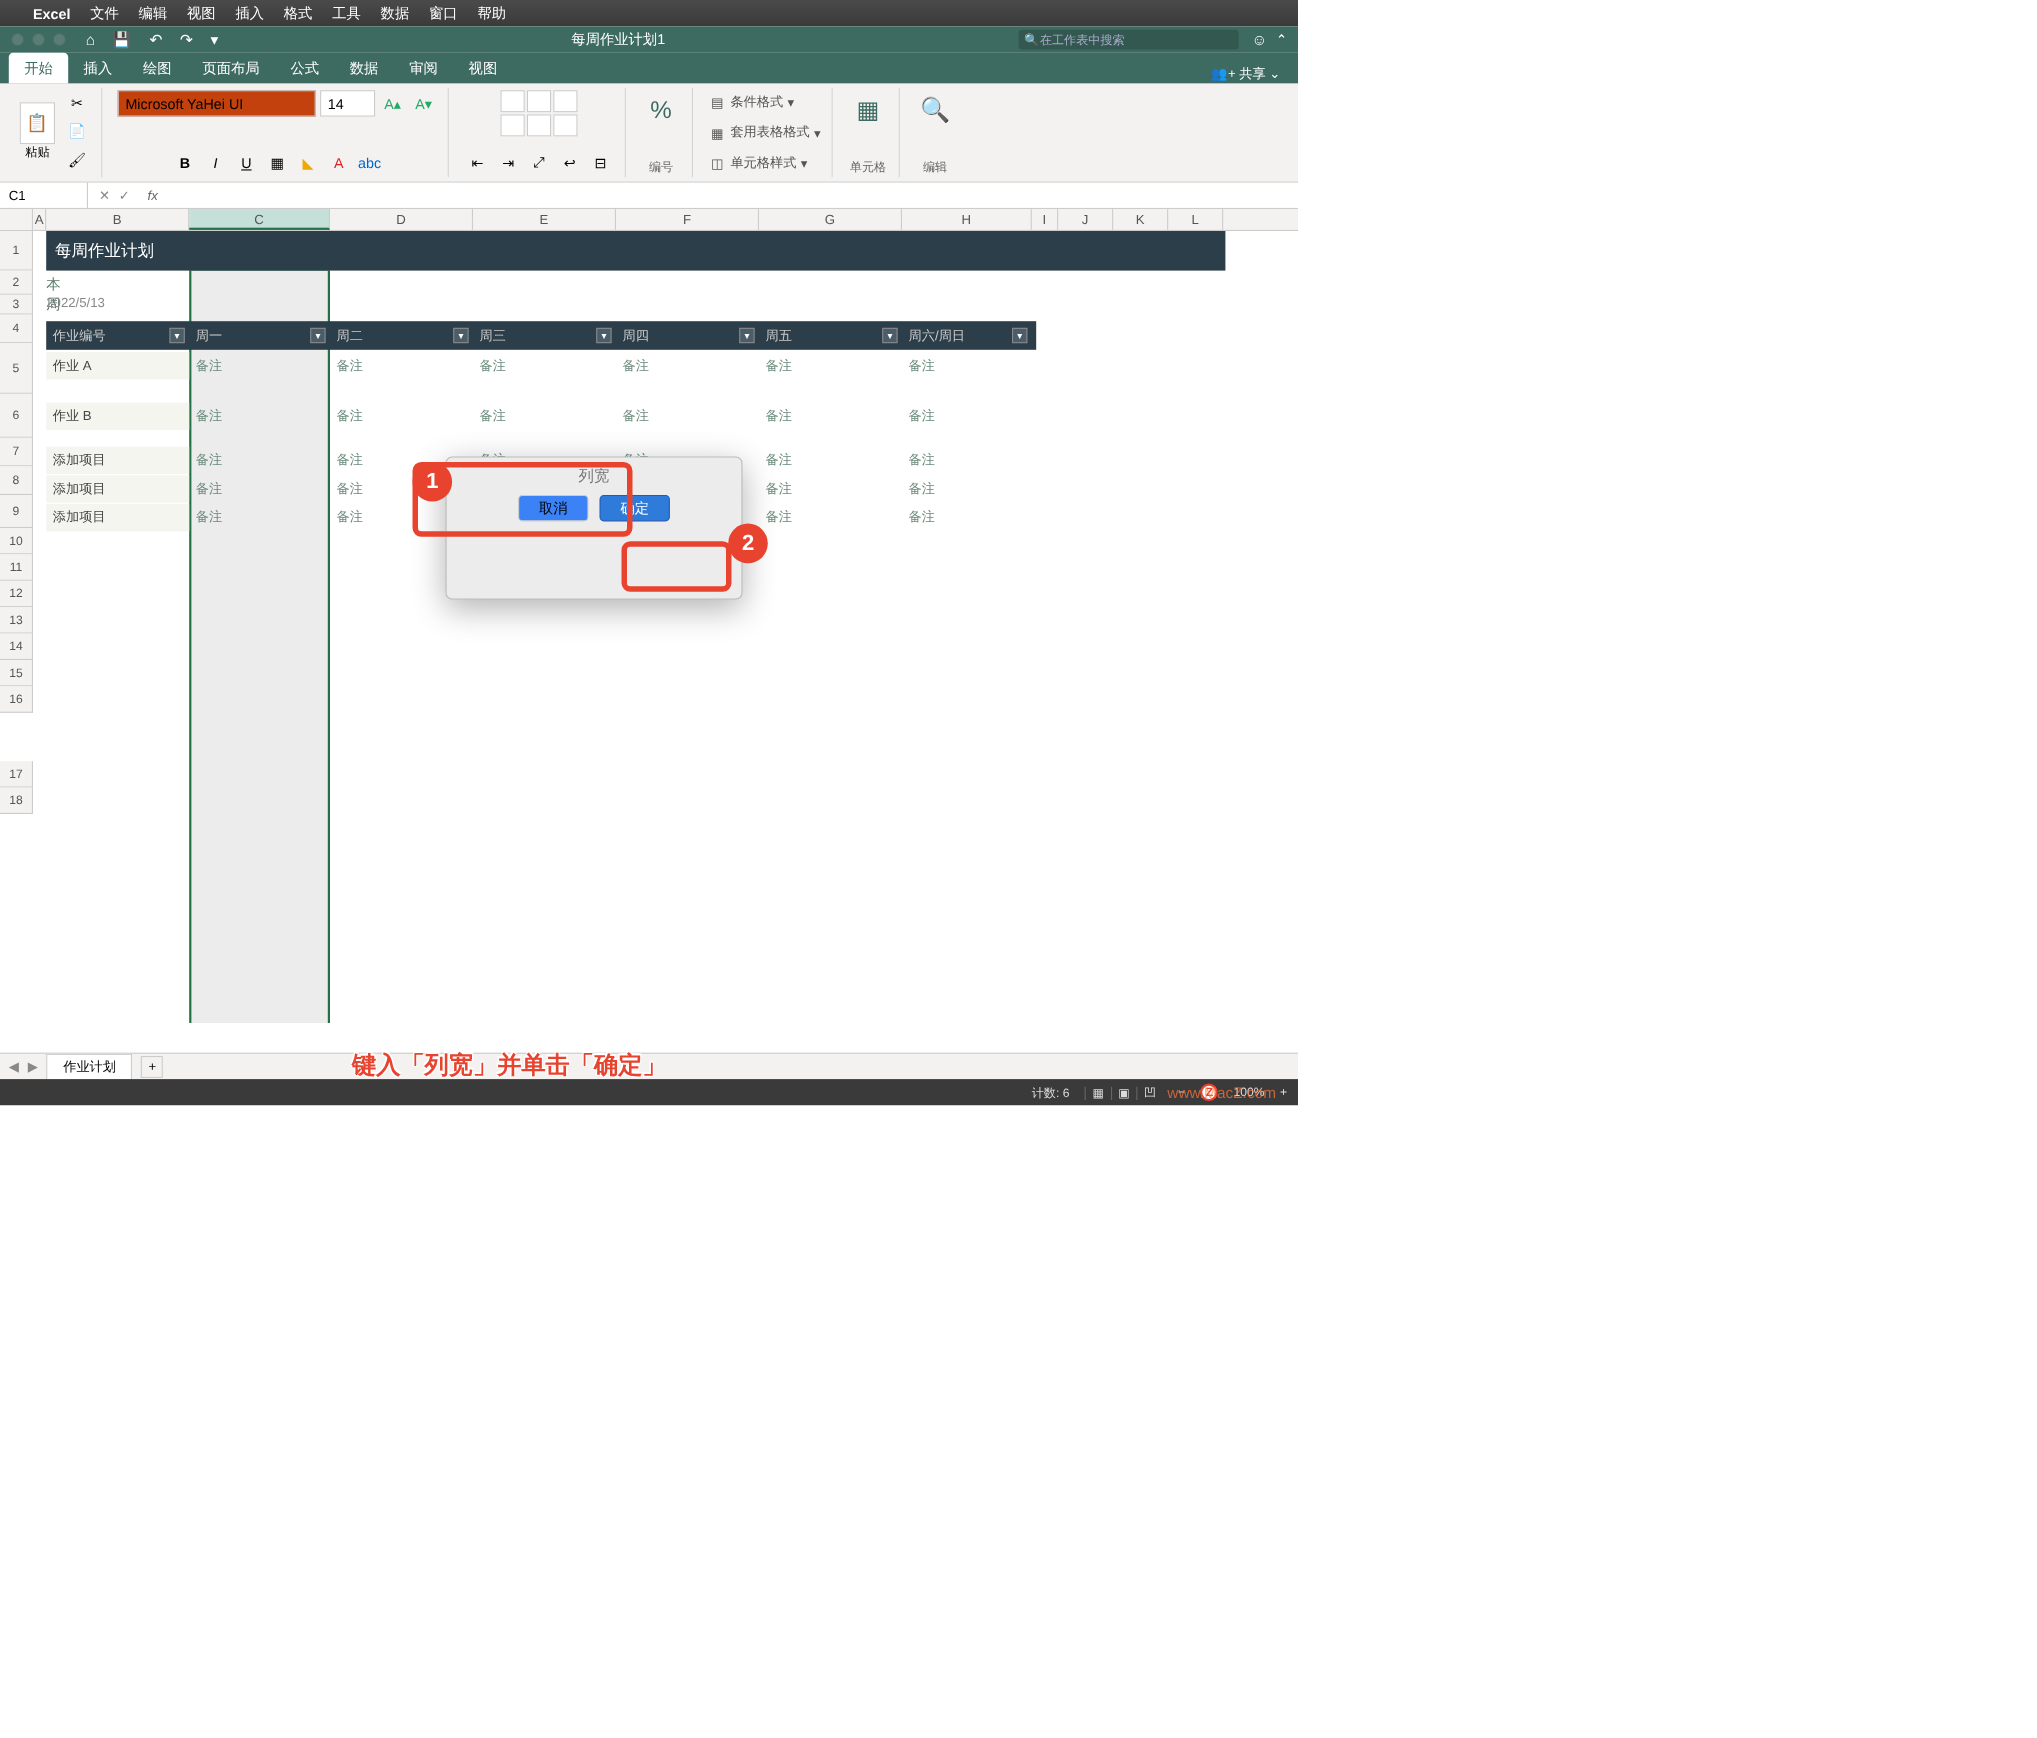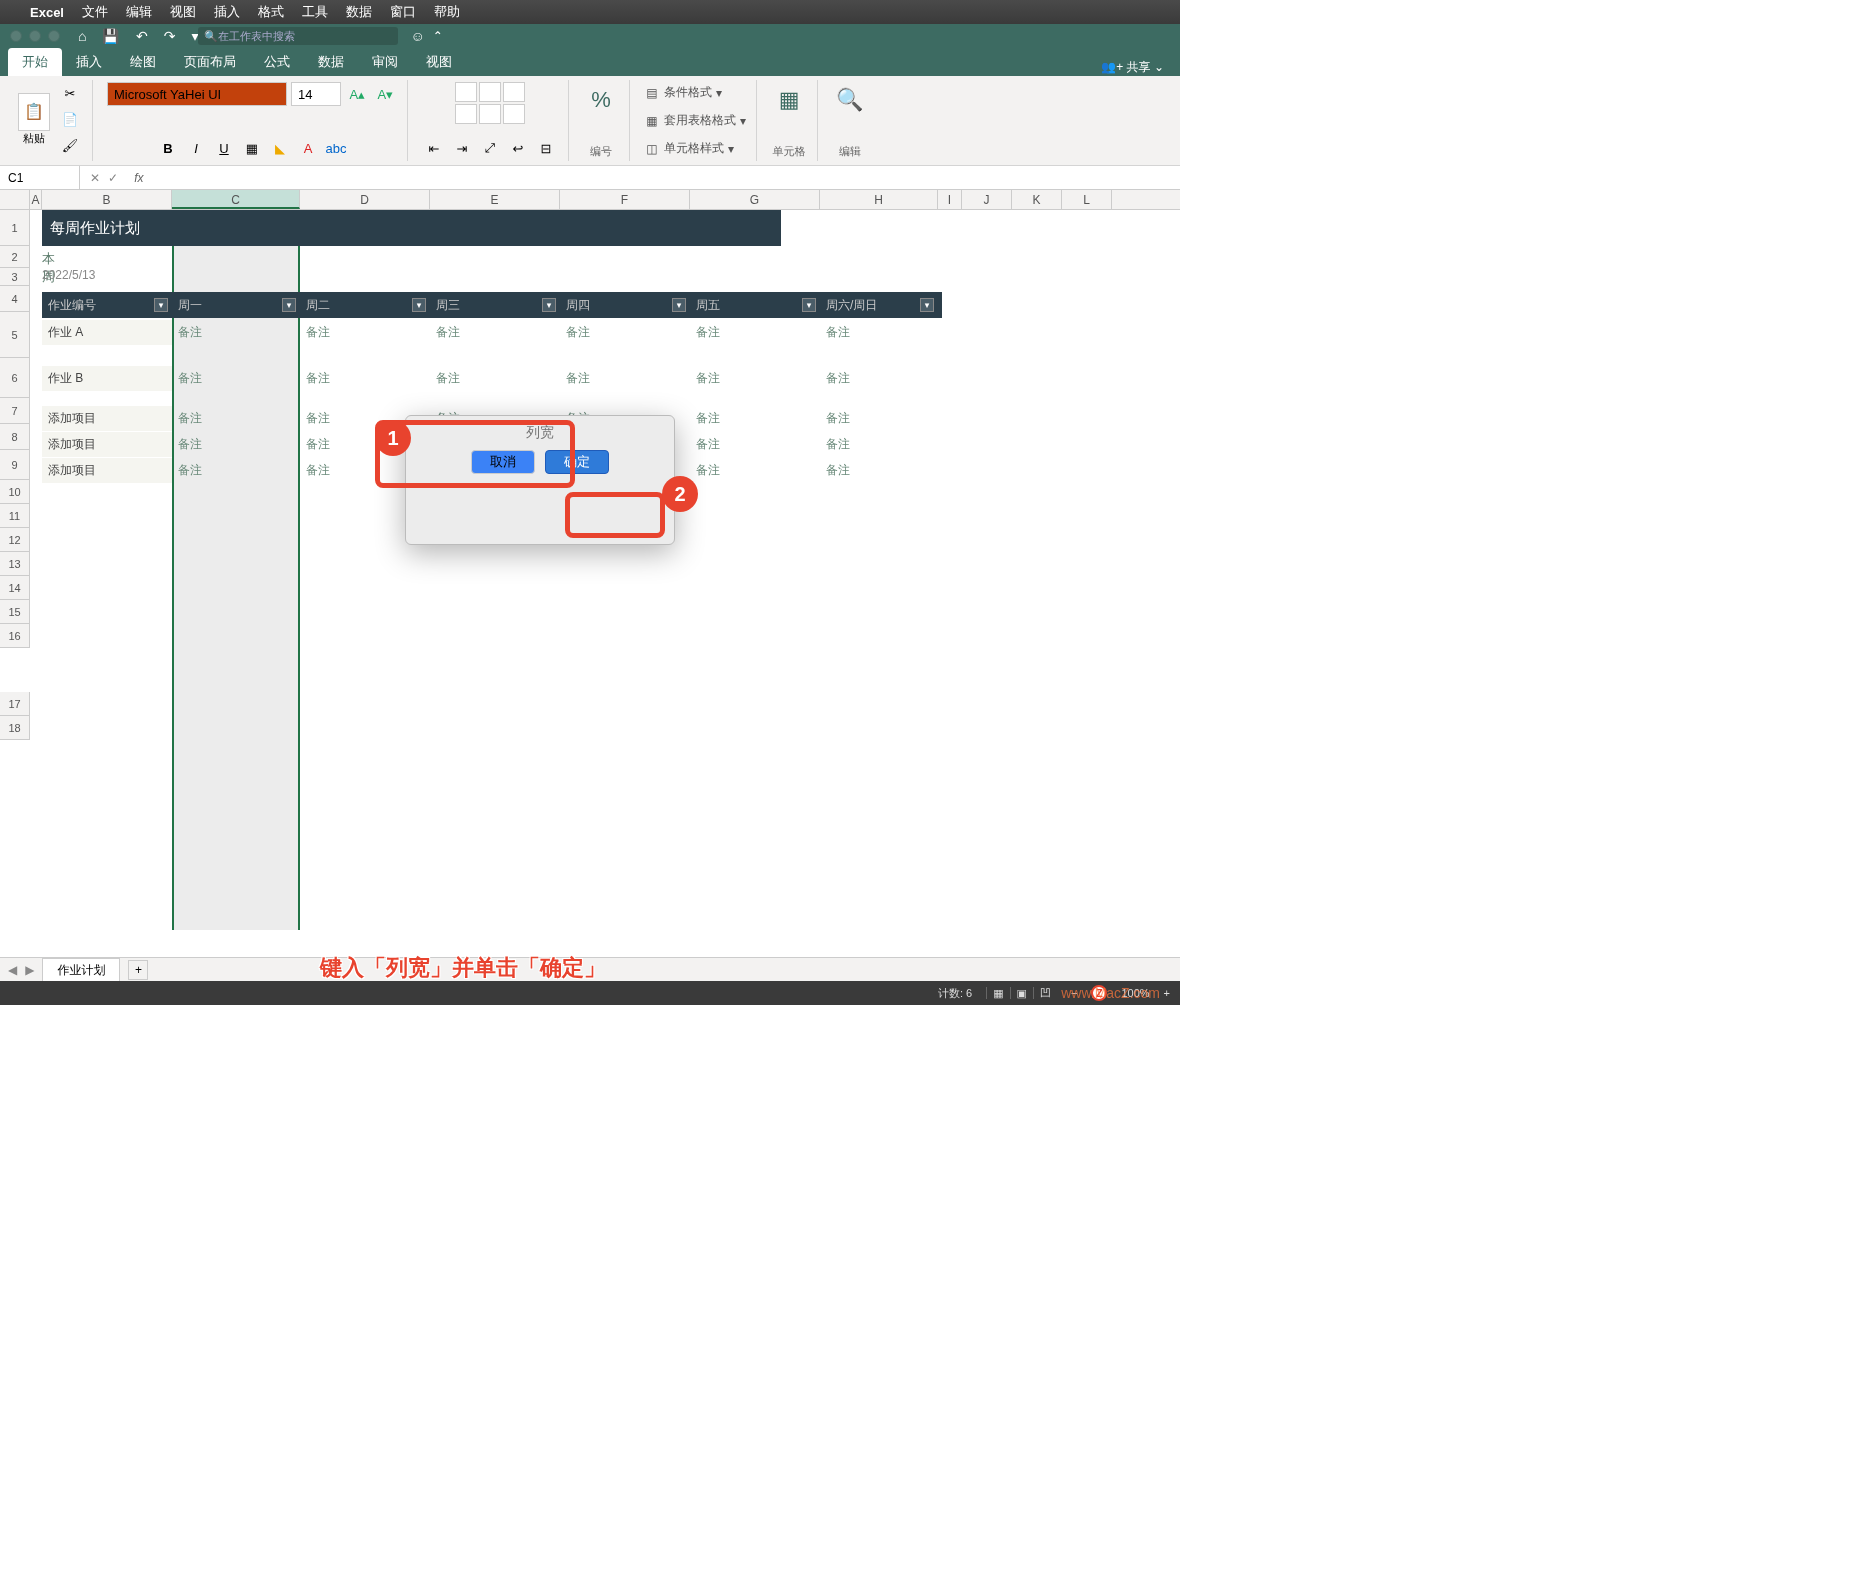--- a/index.html
+++ b/index.html
@@ -63,21 +63,21 @@
 .colE { width: 130px; }
 .colF { width: 130px; }
 .colG { width: 130px; }
 .colH { width: 118px; }
 .colI { width: 24px; }
 .colJ { width: 50px; }
 .colK { width: 50px; }
 .colL { width: 50px; }
 
 .sheet { position: absolute; left: 0; top: 0; }
-.title-row { position: absolute; left: 12px; top: 0; width: 739px; height: 36px; background: #2b3e4a; color: #fff; font-size: 15px; display: flex; align-items: center; padding: 0 8px; }
+.title-row { position: absolute; left: 12px; top: 0; width: 1072px; height: 36px; background: #2b3e4a; color: #fff; font-size: 15px; display: flex; align-items: center; padding: 0 8px; }
 .week-row { position: absolute; left: 12px; top: 40px; font-size: 13px; color: #5a7a6a; }
 .date-row { position: absolute; left: 12px; top: 58px; font-size: 12px; color: #888; }
 .thead-row { position: absolute; left: 12px; top: 82px; width: 900px; height: 26px; background: #2b3e4a; display: flex; }
 .thead-row .th { color: #ccc; font-size: 12px; display: flex; align-items: center; padding: 0 6px; position: relative; }
 .thead-row .th .dd { position: absolute; right: 4px; width: 14px; height: 14px; background: #4a5d68; border: 1px solid #888; font-size: 9px; text-align: center; line-height: 12px; color: #fff; }
 .trow { position: absolute; left: 12px; width: 900px; display: flex; font-size: 12px; }
 .trow .td { padding: 4px 6px; color: #6a8a7a; }
 .trow .td.first { background: #f5f5f0; color: #444; }
 .sel-col { position: absolute; left: 142px; top: 0; width: 128px; height: 720px; background: rgba(180,180,180,0.25); border-left: 2px solid #217346; border-right: 2px solid #217346; }
 .sel-top { position: absolute; left: 142px; top: 0; width: 128px; height: 36px; background: #fff; border: 2px solid #217346; }
@@ -134,20 +134,21 @@
       <span></span>
       <span></span>
     </div>
   <div class="tb-icons">
     <span>⌂</span>
     <span>💾</span>
     <span>↶</span>
     <span>↷</span>
     <span>▾</span>
   </div>
+  <div class="tb-title">每周作业计划1</div>
   <div class="tb-search">🔍 <span>在工作表中搜索</span></div>
   <span class="tb-smiley">☺</span>
   <span style="margin-left:8px">⌃</span>
 </div>
 
 <div class="ribbon-tabs">
   <div class="tab active">开始</div>
   <div class="tab">插入</div>
   <div class="tab">绘图</div>
   <div class="tab">页面布局</div>

